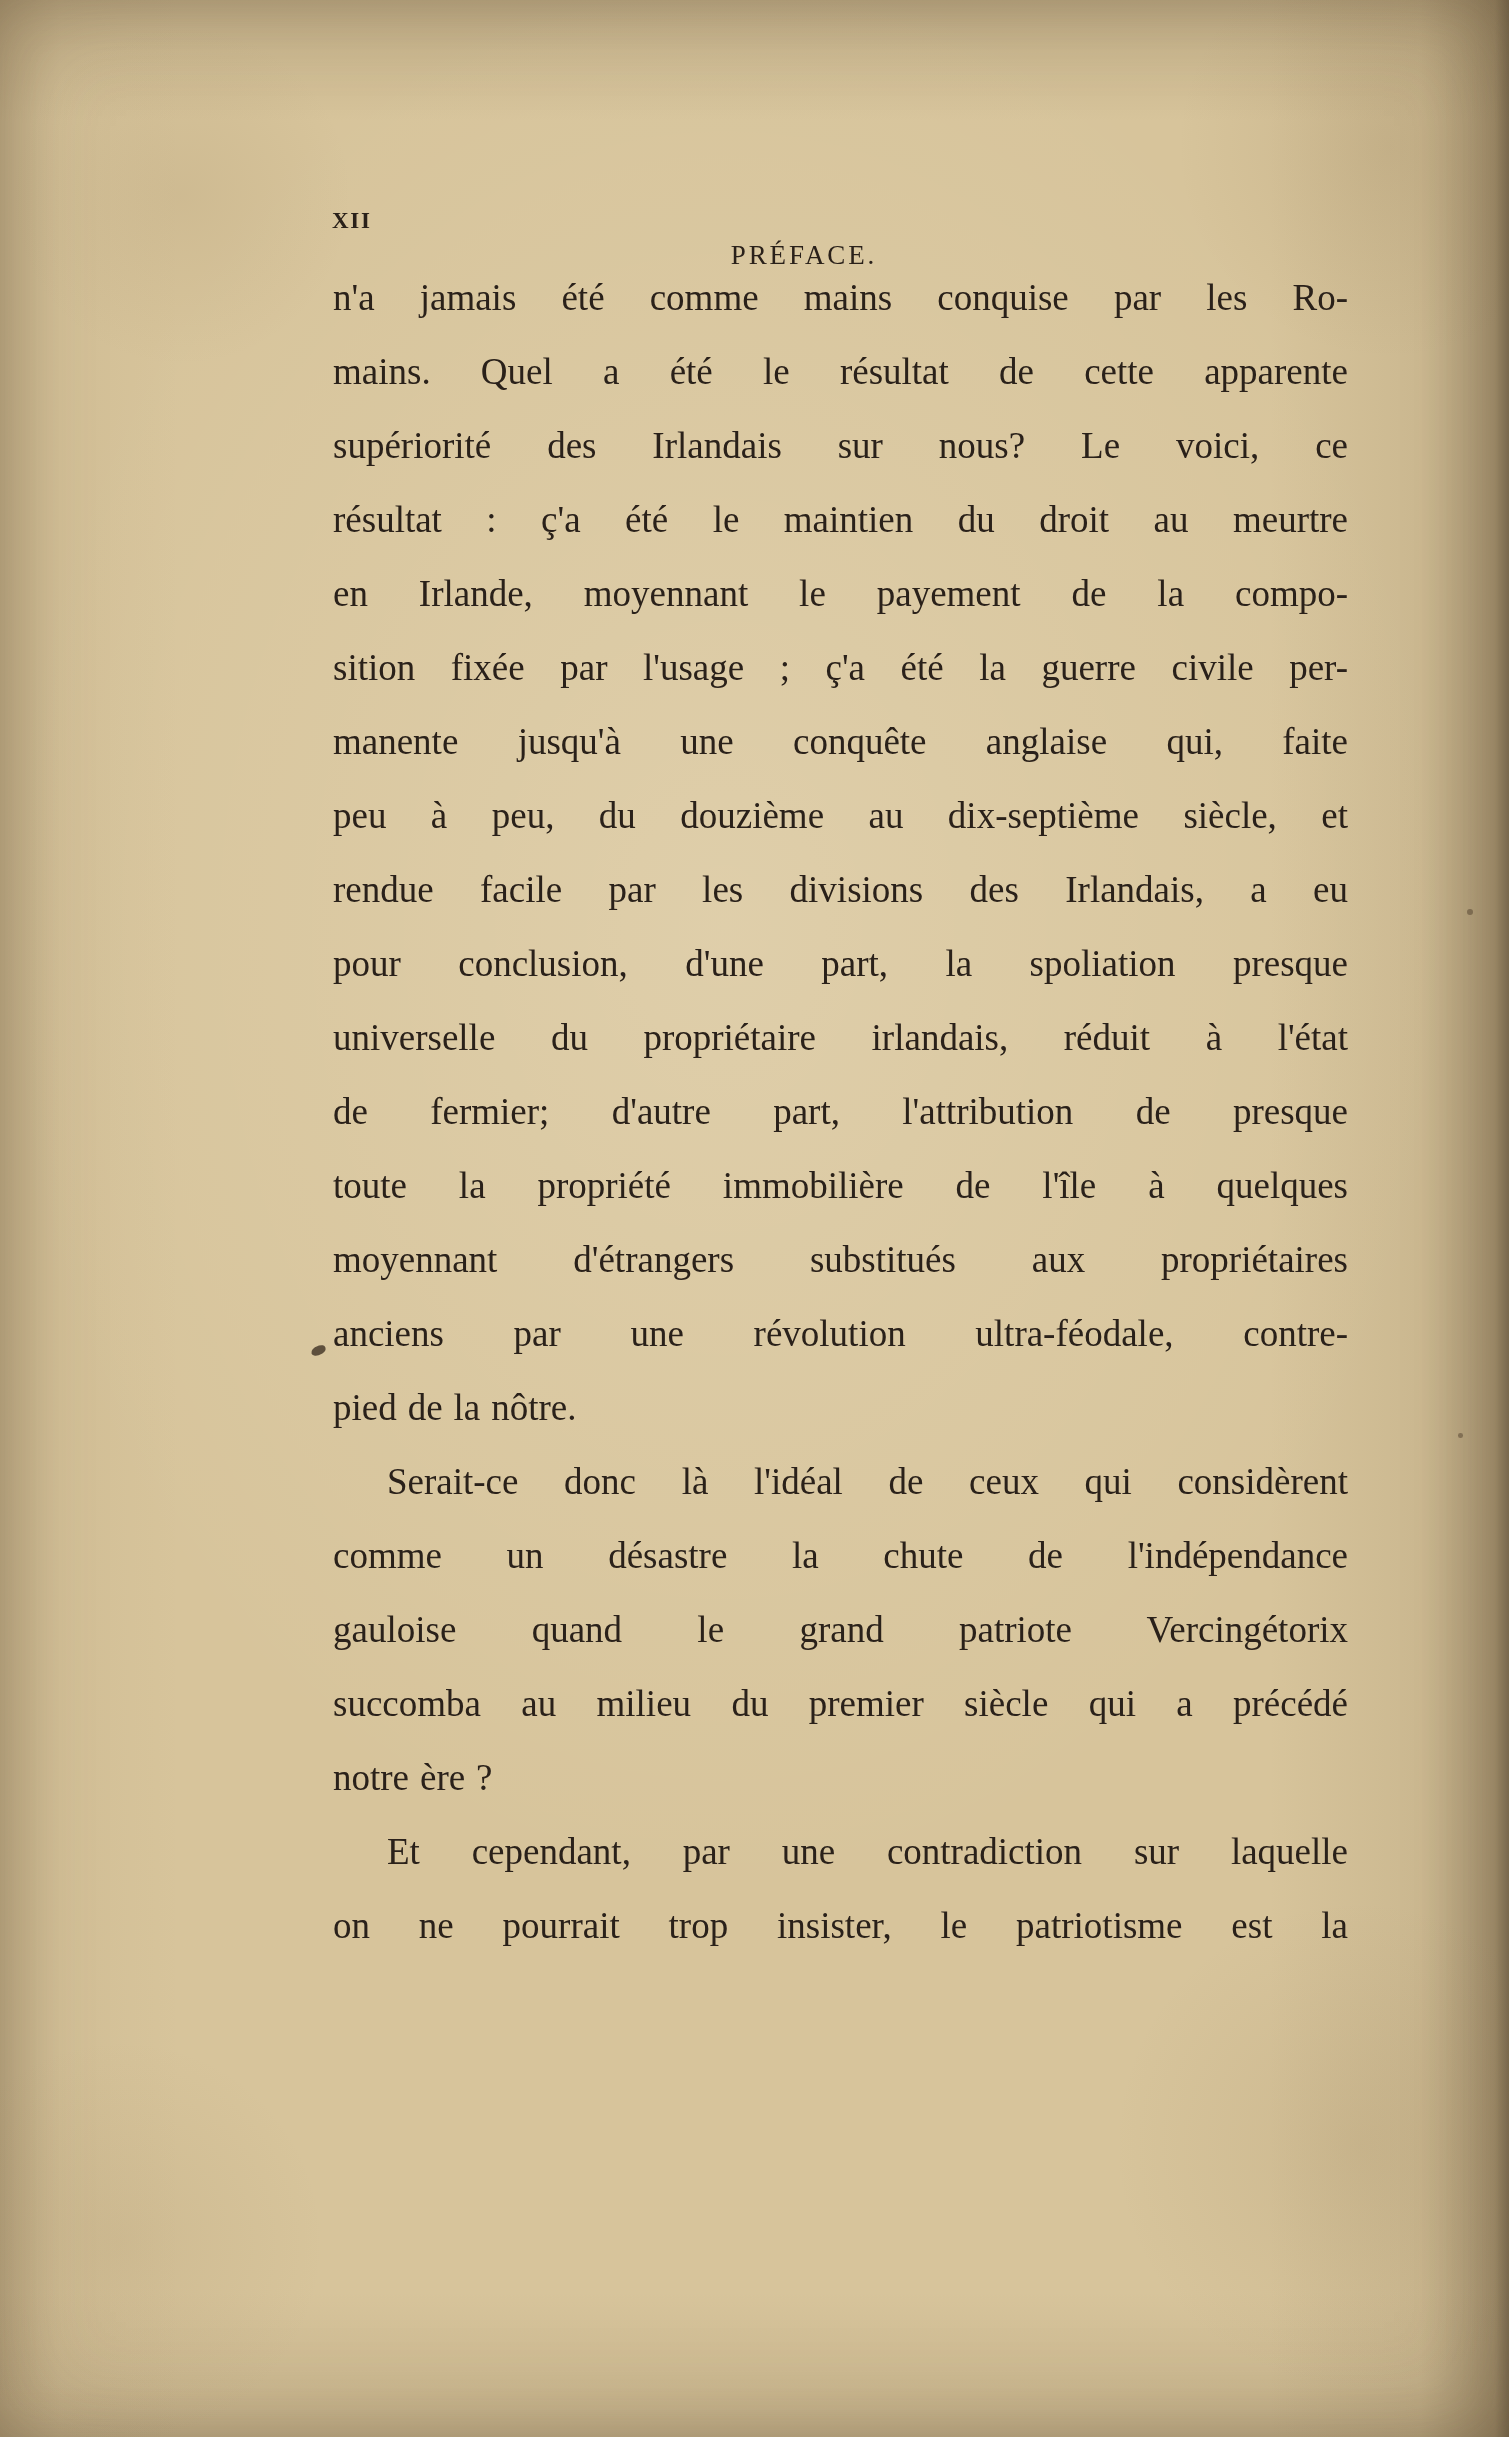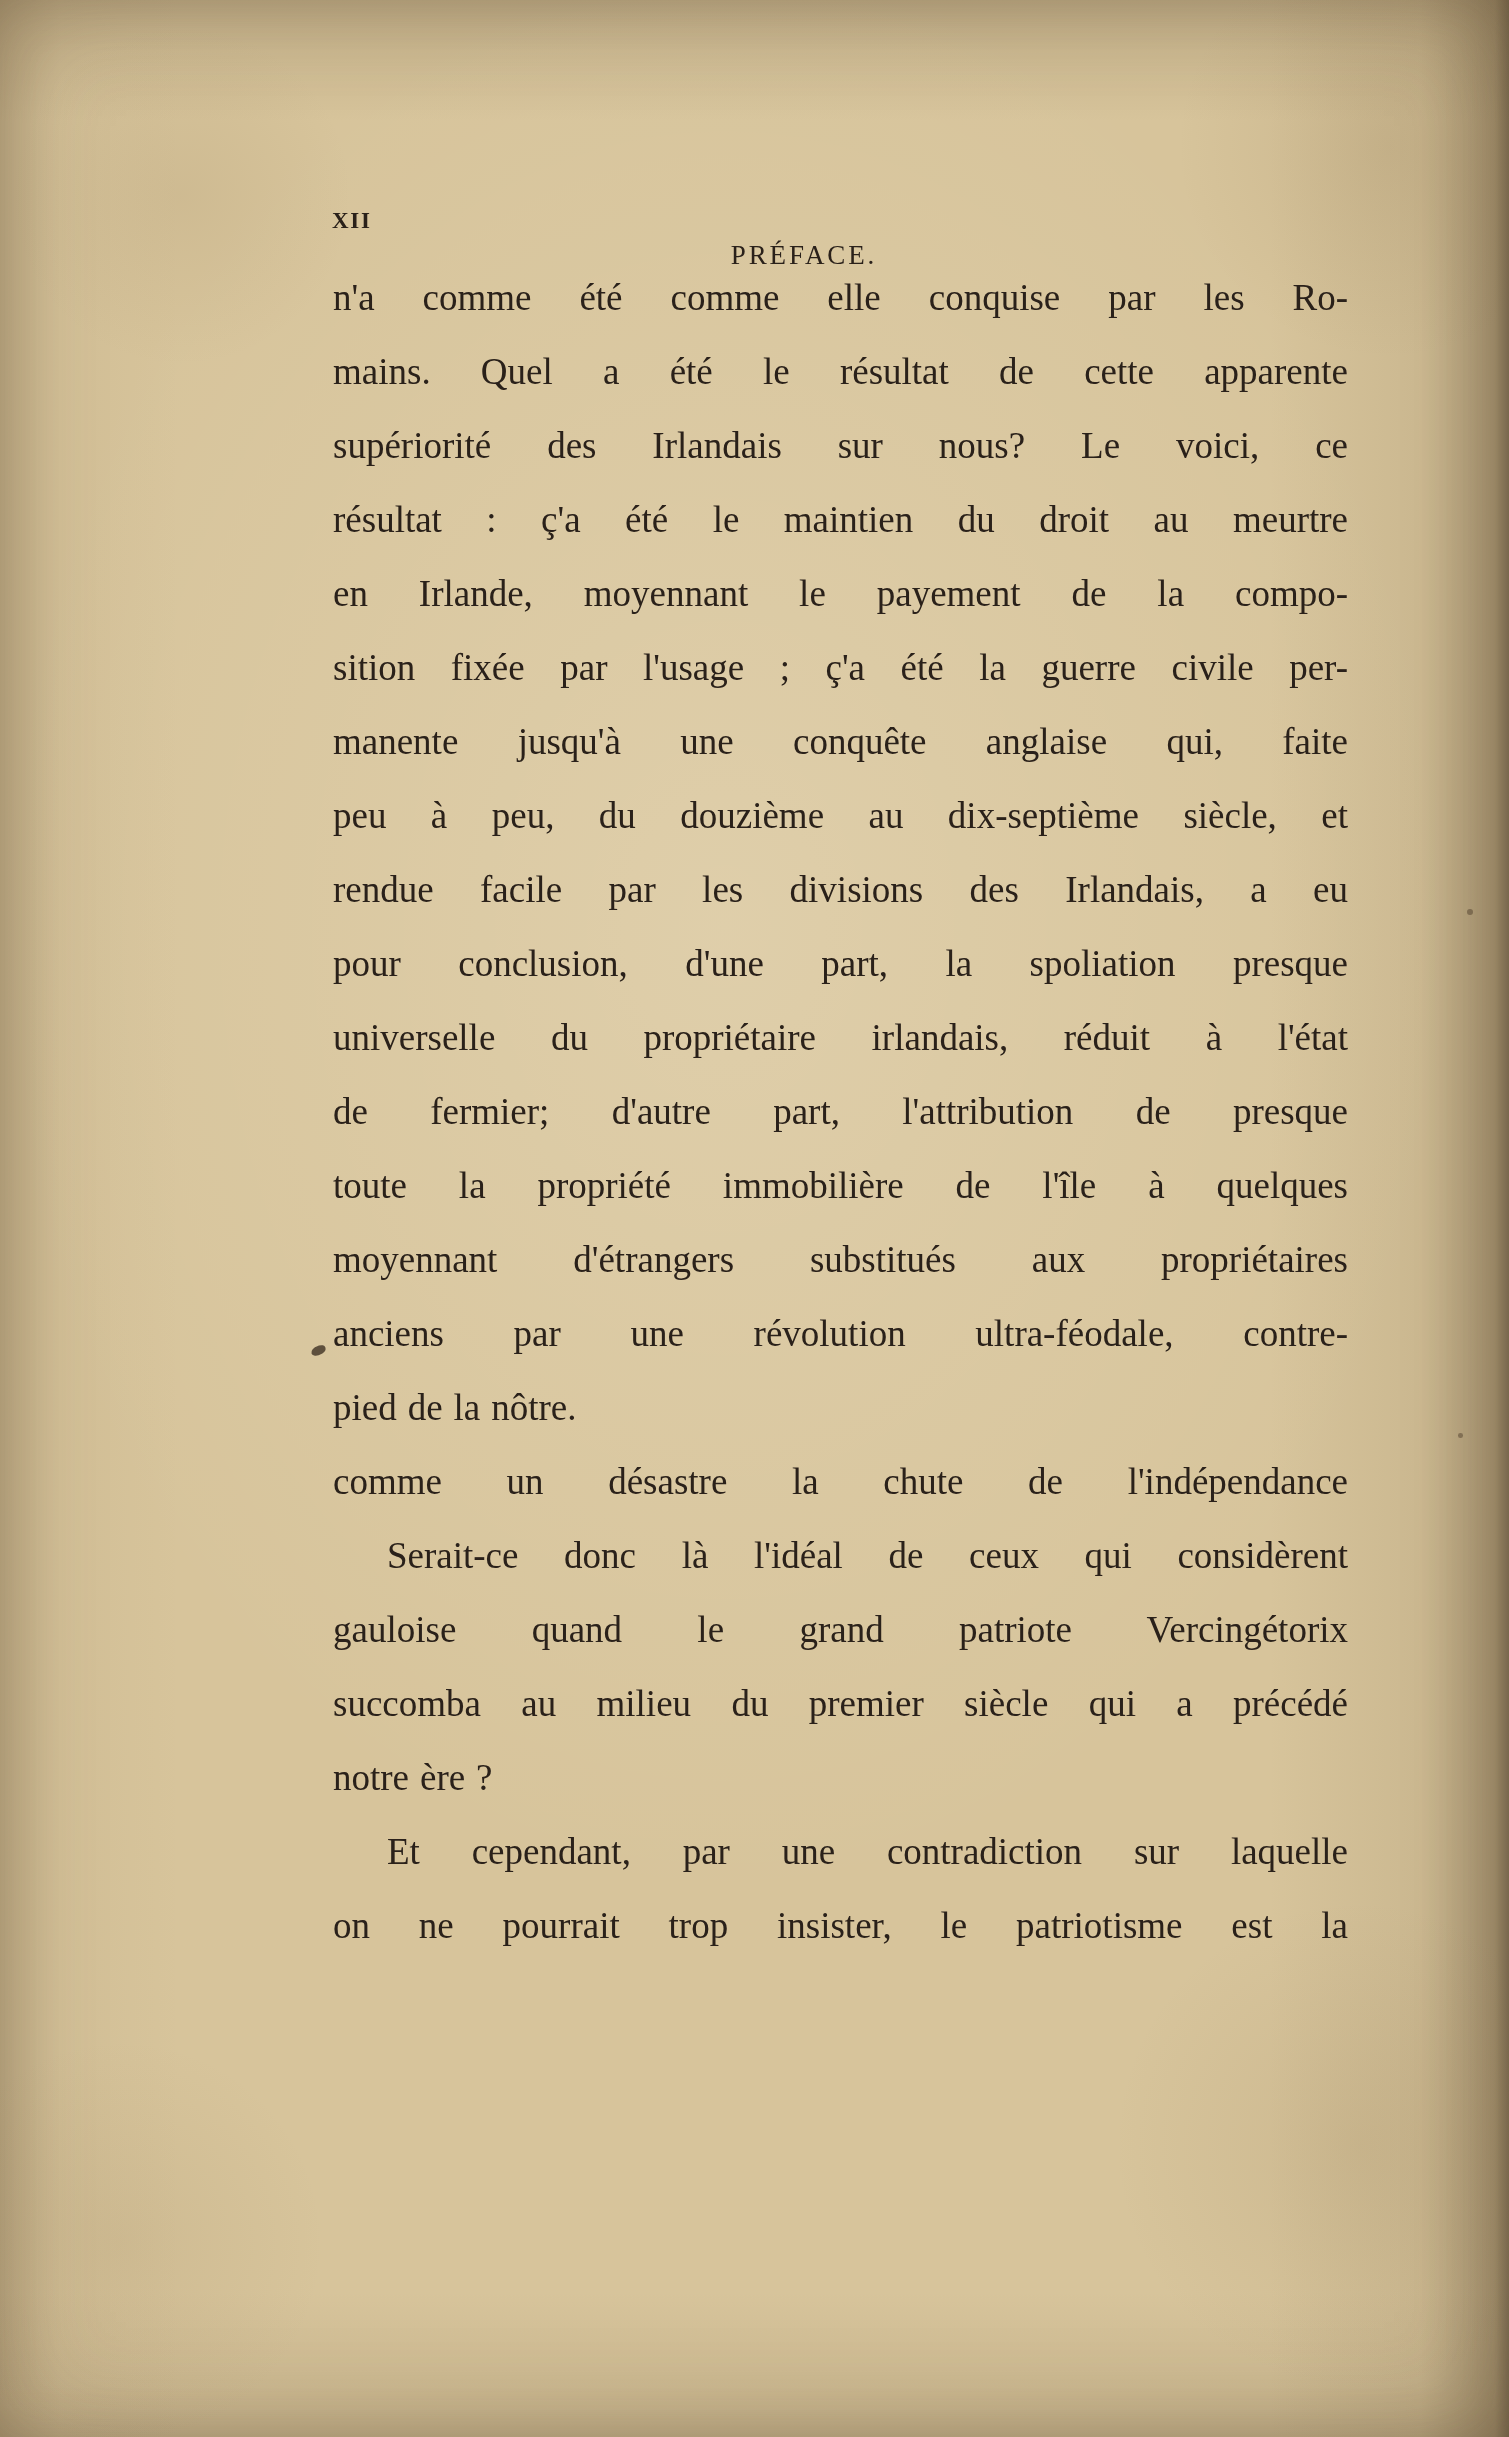--- a/index.html
+++ b/index.html
@@ -128,40 +128,40 @@
 
 <div class="page">
 
   <div class="running-head">
     <span class="page-number">XII</span>
     <span class="running-title">PRÉFACE.</span>
   </div>
 
   <div class="body-text">
       <div class="paragraph">
-        <div class="line">n'a comme été comme elle conquise par les Ro-</div>
+        <div class="line">n'a jamais été comme mains conquise par les Ro-</div>
         <div class="line">mains. Quel a été le résultat de cette apparente</div>
         <div class="line">supériorité des Irlandais sur nous? Le voici, ce</div>
         <div class="line">résultat : ç'a été le maintien du droit au meurtre</div>
         <div class="line">en Irlande, moyennant le payement de la compo-</div>
         <div class="line">sition fixée par l'usage ; ç'a été la guerre civile per-</div>
         <div class="line">manente jusqu'à une conquête anglaise qui, faite</div>
         <div class="line">peu à peu, du douzième au dix-septième siècle, et</div>
         <div class="line">rendue facile par les divisions des Irlandais, a eu</div>
         <div class="line">pour conclusion, d'une part, la spoliation presque</div>
         <div class="line">universelle du propriétaire irlandais, réduit à l'état</div>
         <div class="line">de fermier; d'autre part, l'attribution de presque</div>
         <div class="line">toute la propriété immobilière de l'île à quelques</div>
         <div class="line">moyennant d'étrangers substitués aux propriétaires</div>
         <div class="line">anciens par une révolution ultra-féodale, contre-</div>
         <div class="line no-justify">pied de la nôtre.</div>
       </div>
       <div class="paragraph">
+        <div class="line indent">Serait-ce donc là l'idéal de ceux qui considèrent</div>
         <div class="line">comme un désastre la chute de l'indépendance</div>
-        <div class="line indent">Serait-ce donc là l'idéal de ceux qui considèrent</div>
         <div class="line">gauloise quand le grand patriote Vercingétorix</div>
         <div class="line">succomba au milieu du premier siècle qui a précédé</div>
         <div class="line no-justify">notre ère ?</div>
       </div>
       <div class="paragraph">
         <div class="line indent">Et cependant, par une contradiction sur laquelle</div>
         <div class="line">on ne pourrait trop insister, le patriotisme est la</div>
       </div>
     </div>
 

